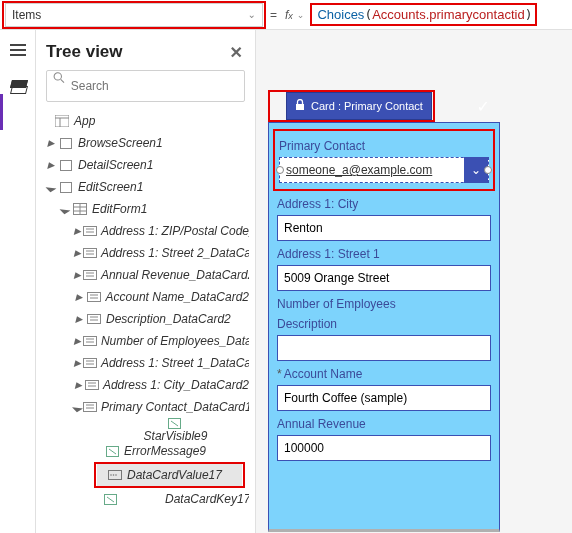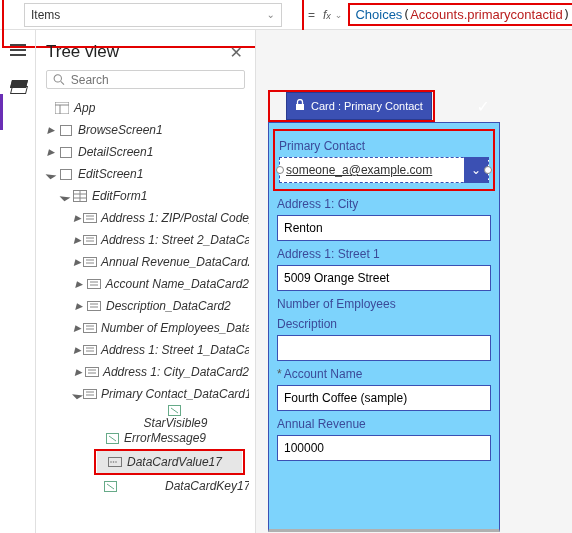--- a/index.html
+++ b/index.html
@@ -16,23 +16,23 @@
   .main { display: flex; height: calc(100% - 30px); }
   .leftgutter { width: 36px; border-right: 1px solid #e0e0e0; display: flex; flex-direction: column; align-items: center; padding-top: 14px; gap: 24px; }
   .hamburger { width: 16px; height: 12px; display: flex; flex-direction: column; justify-content: space-between; }
   .hamburger span { height: 2px; background: #444; }
   .layers { width: 18px; height: 16px; position: relative; }
   .layers::before, .layers::after { content: ""; position: absolute; left: 2px; width: 14px; height: 6px; border: 1.5px solid #333; transform: skewX(-14deg); }
   .layers::before { top: 0; background:#333;}
   .layers::after { top: 6px; }
   .accentbar { position: absolute; left: 0; top: 64px; width: 3px; height: 36px; background: #6a2fb5; }
   .tree { width: 220px; border-right: 1px solid #e0e0e0; padding: 8px 6px 0 8px; overflow: hidden; height: 100%; }
-  .tree-head { display: flex; justify-content: space-between; align-items: center; padding: 4px 6px 8px 2px; font-size: 17px; font-weight: 400; color: #222; }
+  .tree-head { display: flex; justify-content: space-between; align-items: center; padding: 4px 6px 8px 2px; font-size: 17px; font-weight: 700; color: #222; }
   .close-x { font-size: 16px; color: #666; }
-  .search { display: flex; align-items: center; border: 1px solid #d0d0d0; border-radius: 2px; height: 19px; padding: 0 6px; margin: 0 4px 8px 2px; color: #888; }
+  .search { display: flex; align-items: flex-start; border: 1px solid #d0d0d0; border-radius: 2px; height: 32px; padding: 0 6px; margin: 0 4px 8px 2px; color: #888; }
   .search svg { margin-right: 6px; }
   .node { display: flex; align-items: center; height: 22px; padding-left: 2px; white-space: nowrap; overflow: hidden; color: #333; font-style: italic; }
   .node.sel { background: #e6e6e6; }
   .node svg { flex-shrink: 0; }
   .tw { width: 10px; text-align: center; font-size: 9px; color: #666; display: inline-block; }
   .ic { display:inline-flex; width:16px; height:14px; align-items:center; justify-content:center; margin:0 4px 0 2px; }
   .canvas { flex: 1; background: #f5f5f5; position: relative; padding-top: 60px; padding-left: 10px; }
   .card { position: relative; width: 232px; margin-left: 2px; }
   .card-header { background: #3b50b3; color: #fff; height: 28px; display: flex; align-items: center; padding: 0 8px; font-size: 11px; border: 1px solid #2a3a8f;}
   .card-header .check { position: absolute; right: 10px; font-size: 16px; }
@@ -48,21 +48,21 @@
   .req { color:#555; margin-right:2px;}
   .sec-hl { border:2px solid #e30000; padding:2px 4px 6px 4px; margin:-2px -4px 6px -4px;}
   .grey-underline { border-bottom: 3px solid #b0b0b0; padding-bottom:3px; }
   input.plain { border:none; outline:none; width:100%; height:100%; font-size:12px; background:transparent;}
 </style>
 </head>
 <body>
 
 <div class="topbar">
   <span class="hlbox" style="margin-left:2px;">
-    <div class="prop-dd" style="margin:19px;">
+    <div class="prop-dd" style="margin:0;">
       <span>Items</span>
       <span style="font-size:10px;color:#888;">⌄</span>
     </div>
   </span>
   <span class="eq">=</span>
   <span class="fx">f<span style="font-size:9px;">x</span></span>
   <span class="fx-chev">⌄</span>
   <span class="hlbox" style="padding:2px 3px;">
     <span class="formula"><span class="call">Choices</span>(<span class="member">Accounts.primarycontactid</span>)</span>
   </span>

